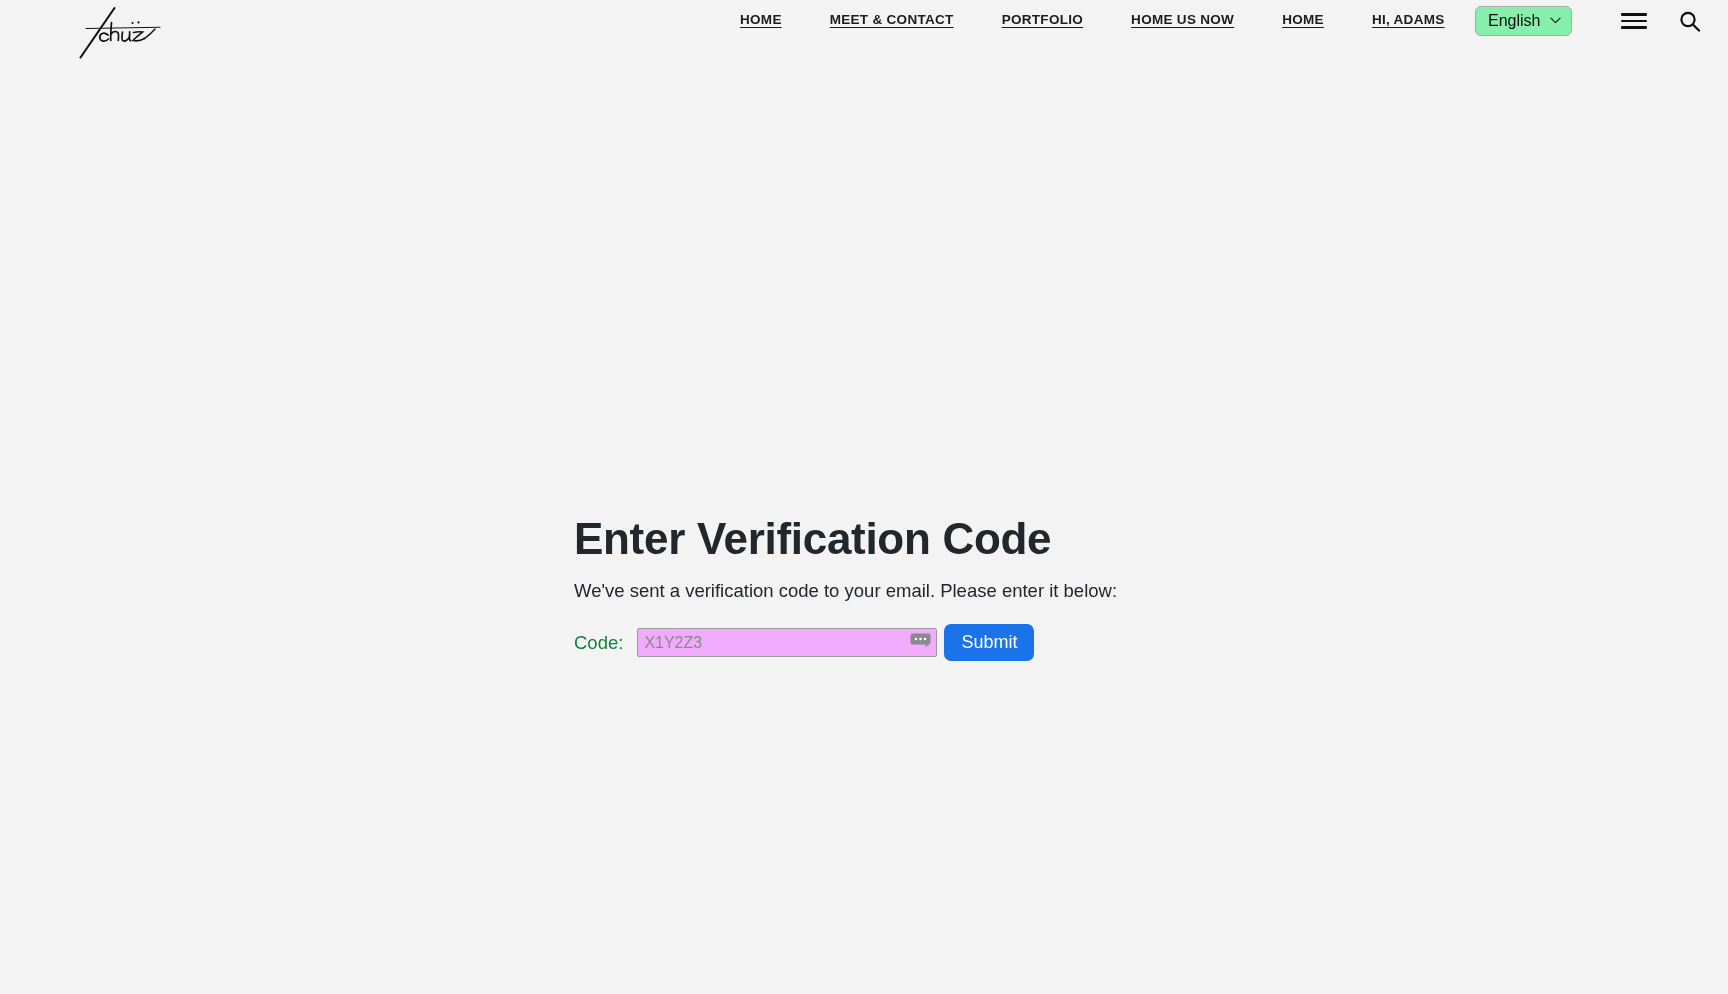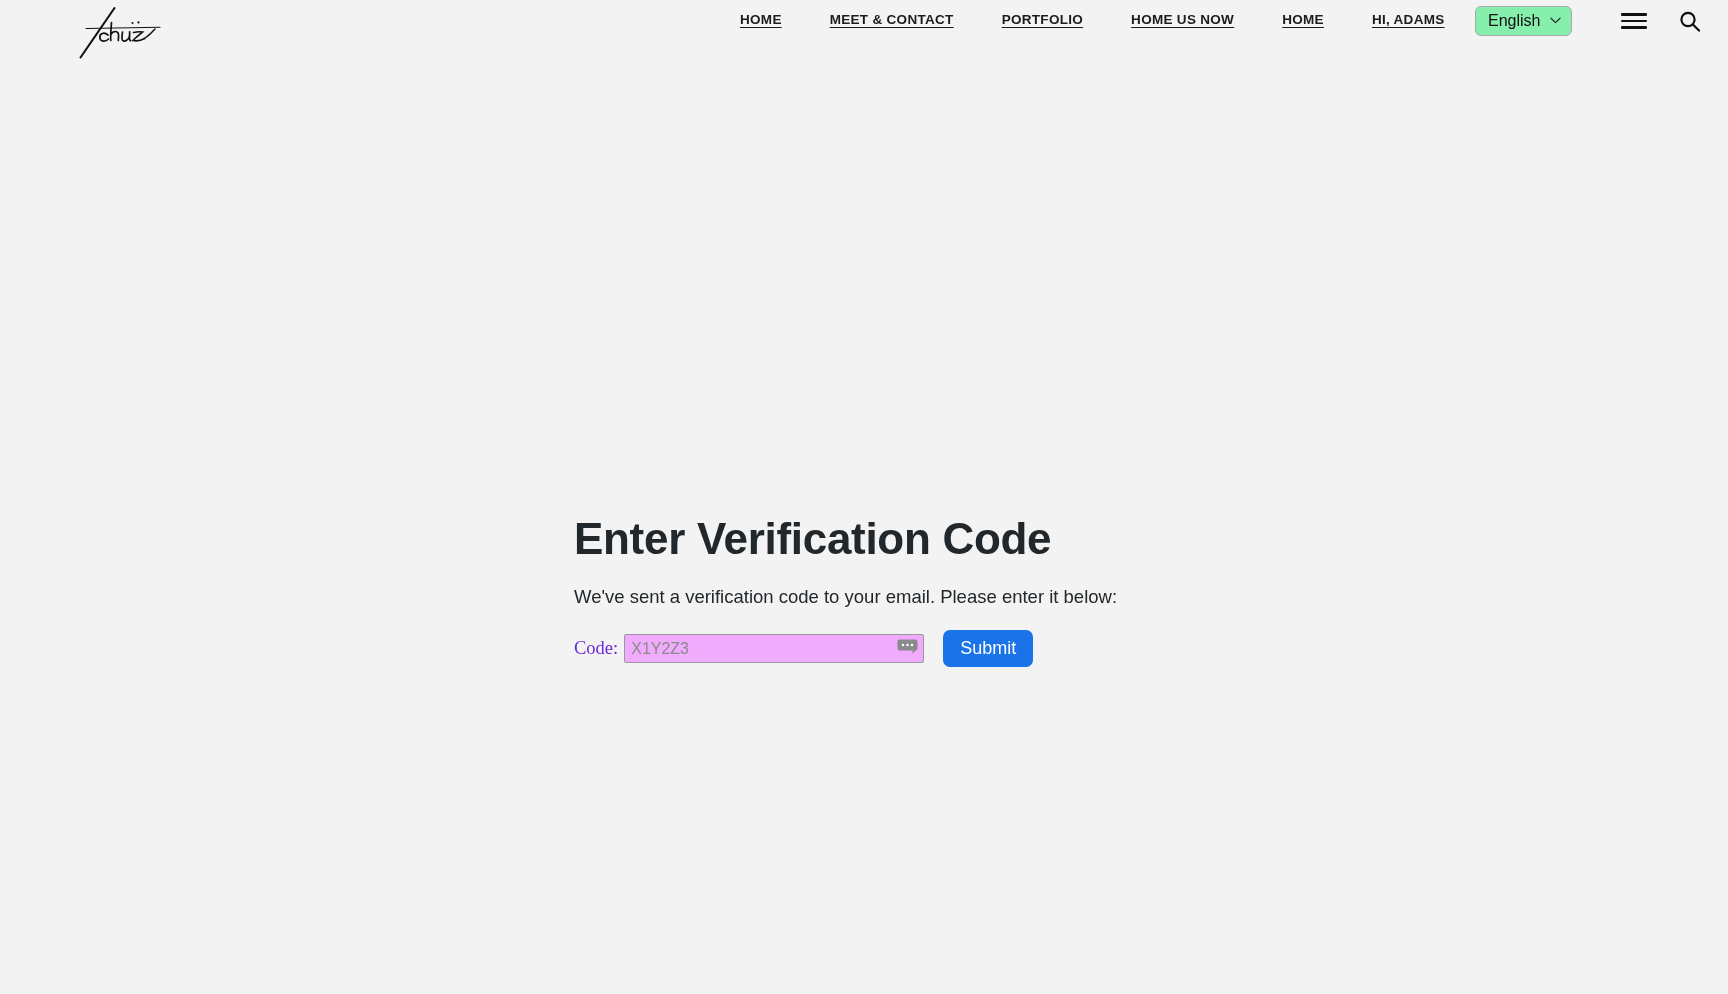--- a/index.html
+++ b/index.html
@@ -135,36 +135,36 @@
     margin: 0;
     line-height: 1.0;
     white-space: nowrap;
   }
 
   #instructions {
     font-family: "Liberation Sans", sans-serif;
     font-size: 18.5px;
     font-weight: 400;
     color: #22272b;
-    margin: 25px 0 0 0;
+    margin: 19px 0 0 0;
     line-height: 1.2;
     white-space: nowrap;
   }
 
   #code-form {
     margin-top: 22px;
     display: flex;
     align-items: center;
   }
 
   #code-label {
-    font-family: Liberation Serif, serif;
+    font-family: Liberation Sans, sans-serif;
     font-size: 18.5px;
-    color: #6d28d9;
-    margin-right: 6px;
+    color: #15803d;
+    margin-right: 14px;
     white-space: nowrap;
   }
 
   #code-input-wrap {
     position: relative;
     display: inline-block;
   }
   #code-input {
     width: 300px;
     height: 29px;
@@ -184,21 +184,21 @@
   #autofill-icon {
     position: absolute;
     right: 6px;
     top: 5px;
     width: 21px;
     height: 15px;
     pointer-events: none;
   }
 
   #submit-button {
-    margin-left: 19px;
+    margin-left: 7px;
     font-family: "Liberation Sans", sans-serif;
     font-size: 18px;
     font-weight: 400;
     color: #ffffff;
     background: #1a73e8;
     border: none;
     border-radius: 7px;
     height: 37px;
     padding: 0 17px;
     cursor: pointer;

